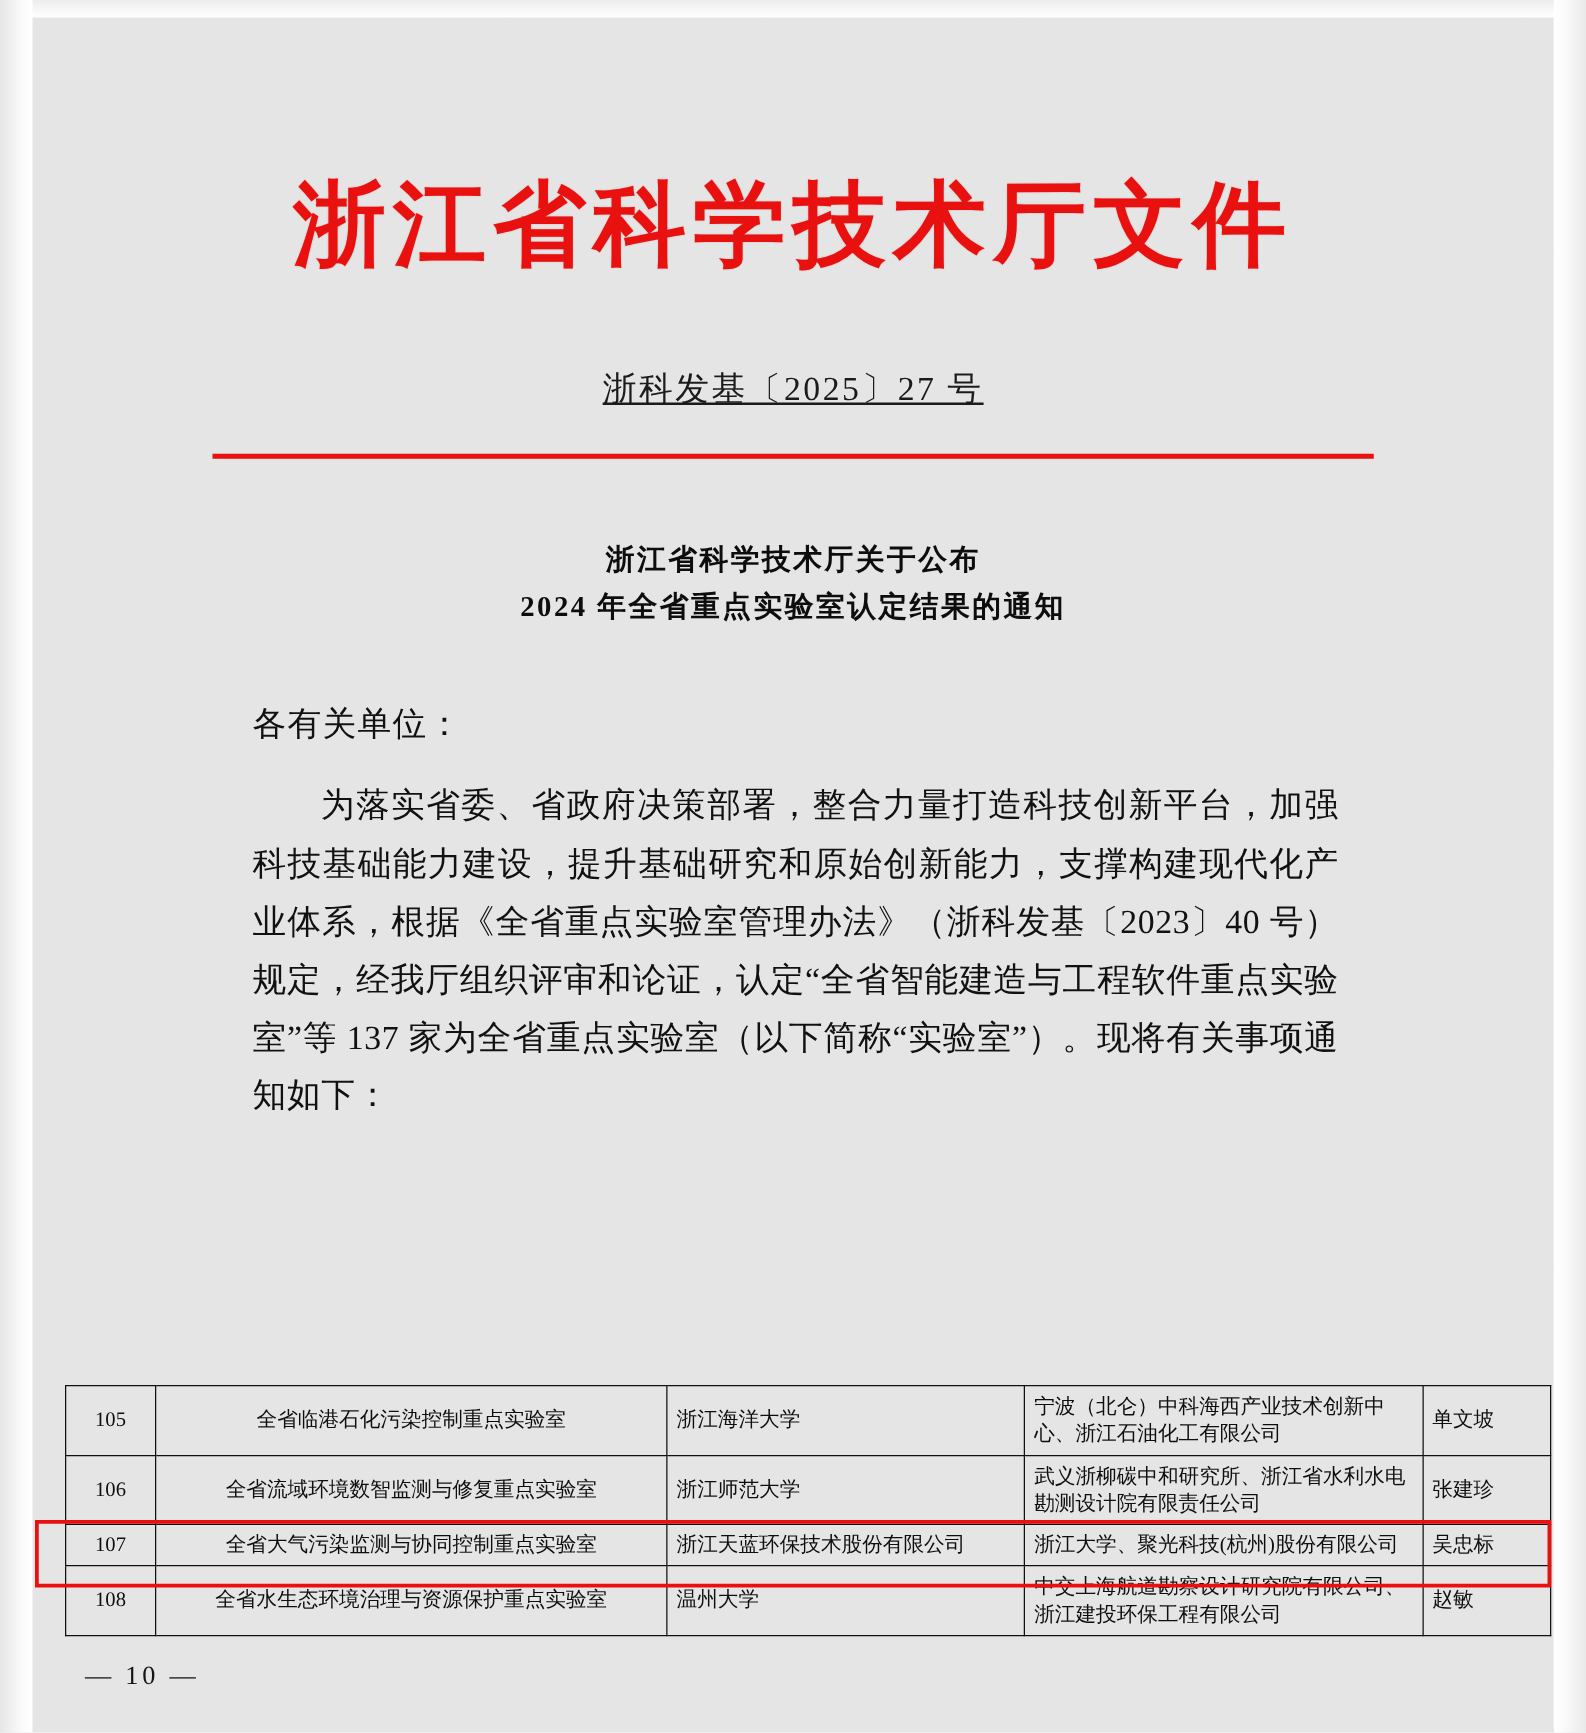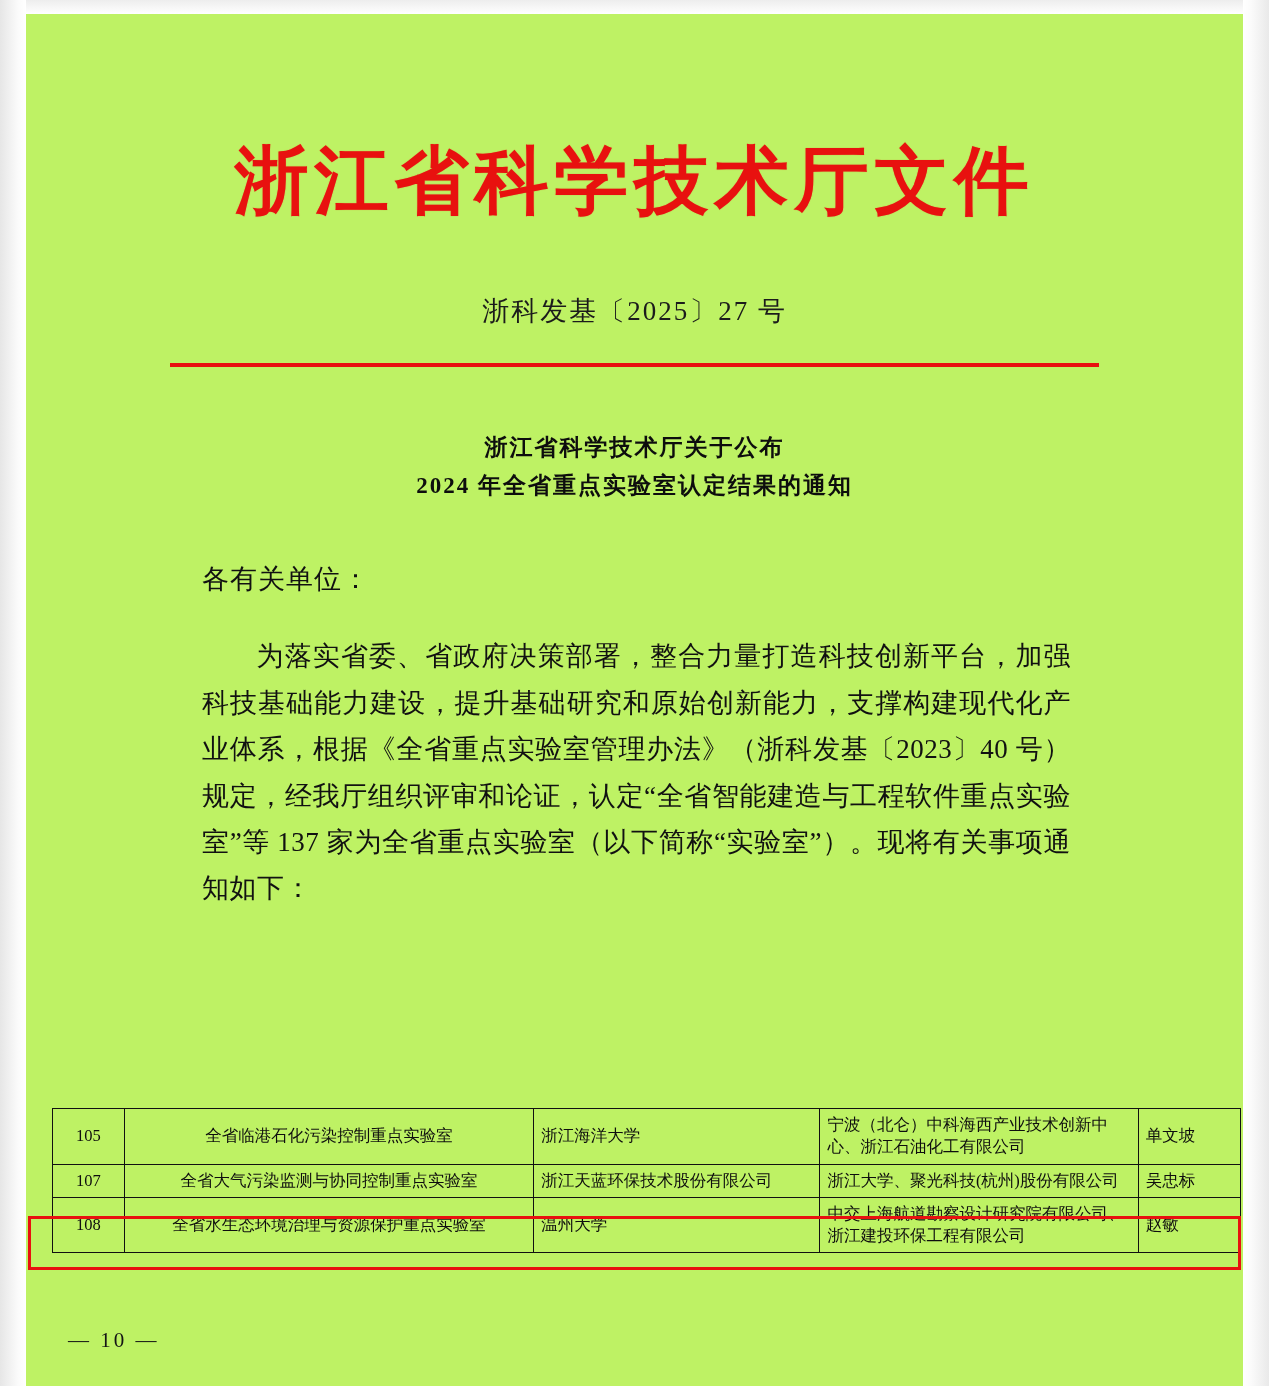--- a/index.html
+++ b/index.html
@@ -13,21 +13,21 @@
     position: relative;
     font-family: "Liberation Serif", "DejaVu Serif", serif;
     color: #111111;
     overflow: hidden;
   }
 
   
   .page {
     position: absolute;
     inset: 0;
-    background: #bef264;
+    background: #e5e5e5;
   }
   .edge-left {
     position: absolute;
     left: 0; top: 0; bottom: 0;
     width: 26px;
     background: linear-gradient(to right, #e6e6e6, #fbfbfb 70%, #ffffff);
   }
   .edge-right {
     position: absolute;
     right: 0; top: 0; bottom: 0;
@@ -59,20 +59,21 @@
     line-height: 1.1;
     text-shadow: 0 0 1px rgba(232,17,15,0.45);
   }
 
   .doc-number {
     text-align: center;
     font-size: 27px;
     letter-spacing: 2px;
     margin-top: 72px;
     color: #1b1b1b;
+    text-decoration: underline;
   }
 
   .red-rule {
     height: 4px;
     background: #e8110f;
     margin: 34px 140px 0 140px;
   }
 
   .doc-title {
     text-align: center;
@@ -90,21 +91,21 @@
   .salutation {
     font-size: 27px;
     margin-top: 56px;
     padding-left: 172px;
     letter-spacing: 1px;
   }
 
   .body-text {
     font-size: 27px;
     line-height: 1.72;
-    margin-top: 36px;
+    margin-top: 24px;
     padding: 0 168px 0 172px;
     text-align: justify;
     text-justify: inter-ideograph;
     letter-spacing: 0.5px;
   }
   .body-text .indent {
     display: inline-block;
     width: 2em;
   }
 
@@ -202,20 +203,27 @@
   <div class="table-wrap">
     <table class="list">
       <tbody>
         <tr>
           <td class="col-no">105</td>
           <td class="col-name">全省临港石化污染控制重点实验室</td>
           <td class="col-host">浙江海洋大学</td>
           <td class="col-coop">宁波（北仑）中科海西产业技术创新中心、浙江石油化工有限公司</td>
           <td class="col-person">单文坡</td>
         </tr>
+        <tr>
+          <td class="col-no">106</td>
+          <td class="col-name">全省流域环境数智监测与修复重点实验室</td>
+          <td class="col-host">浙江师范大学</td>
+          <td class="col-coop">武义浙柳碳中和研究所、浙江省水利水电勘测设计院有限责任公司</td>
+          <td class="col-person">张建珍</td>
+        </tr>
         <tr class="highlight">
           <td class="col-no">107</td>
           <td class="col-name">全省大气污染监测与协同控制重点实验室</td>
           <td class="col-host">浙江天蓝环保技术股份有限公司</td>
           <td class="col-coop">浙江大学、聚光科技(杭州)股份有限公司</td>
           <td class="col-person">吴忠标</td>
         </tr>
         <tr>
           <td class="col-no">108</td>
           <td class="col-name">全省水生态环境治理与资源保护重点实验室</td>

